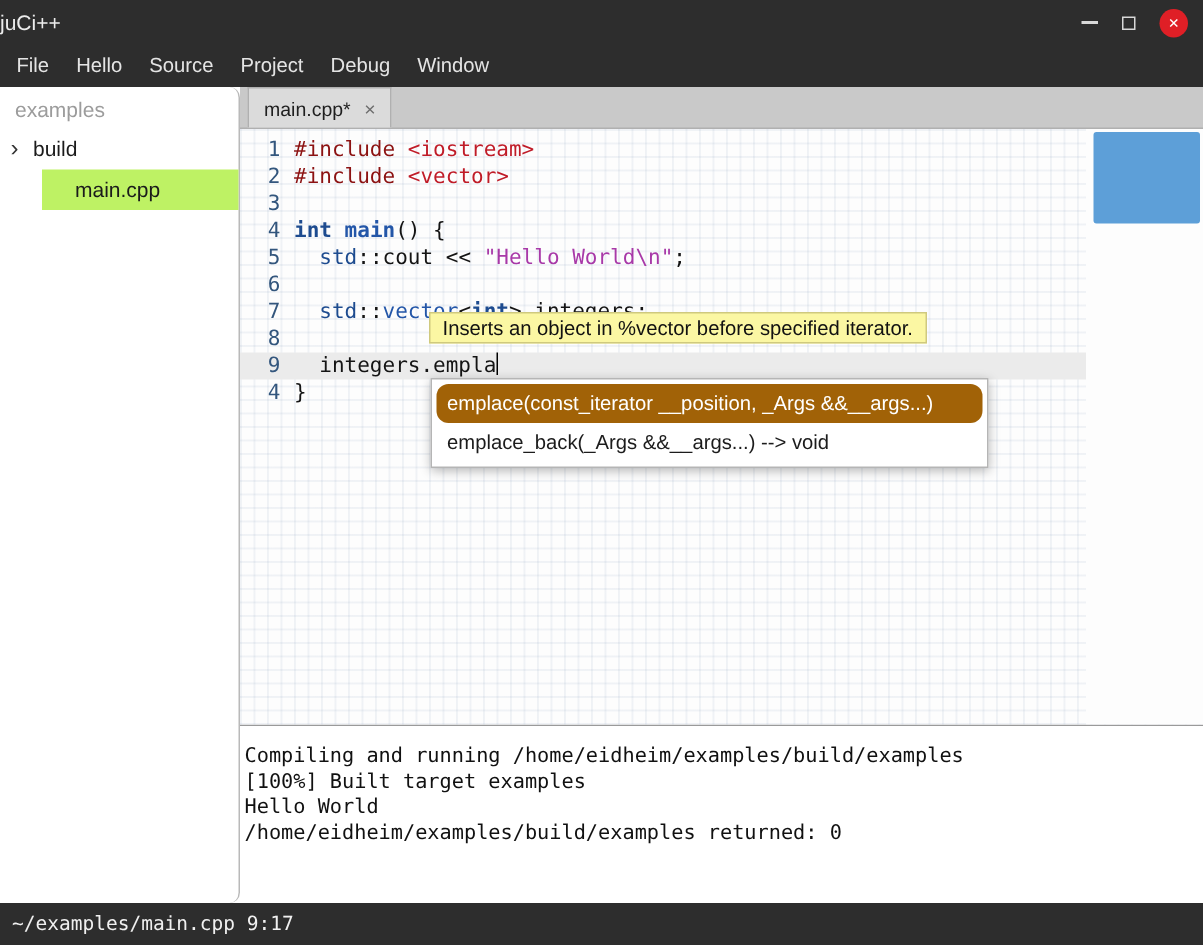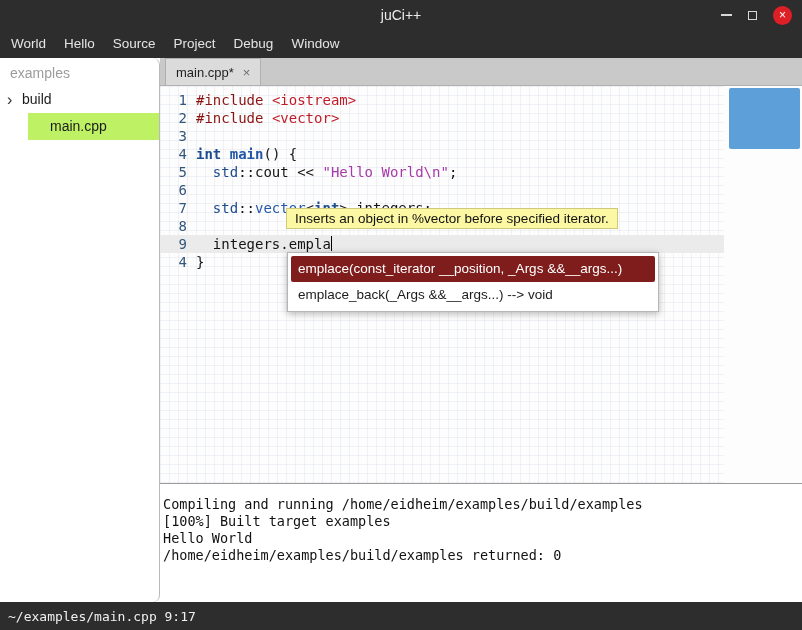--- a/index.html
+++ b/index.html
@@ -7,21 +7,21 @@
   body {
     width:802px; height:630px; overflow:hidden;
     font-family:"Liberation Sans", sans-serif;
     background:#ffffff;
   }
   .window { width:802px; height:630px; display:flex; flex-direction:column; }
 
   
   .titlebar {
     flex:0 0 30px; background:#2d2d2d; position:relative;
-    display:flex; align-items:center; justify-content:center;
+    display:flex; align-items:center; 
   }
   .title { color:#ececec; font-size:14px; }
   .win-controls { position:absolute; right:10px; top:0; height:30px; display:flex; align-items:center; gap:16px; }
   .btn-min-bar { width:11px; height:2px; background:#d8d8d8; }
   .btn-restore-box { width:9px; height:9px; border:1px solid #d8d8d8; }
   .btn-close {
     width:19px; height:19px; border-radius:50%; background:#df1f26;
     display:flex; align-items:center; justify-content:center;
     color:#fff; font-size:12px; line-height:1;
   }
@@ -79,21 +79,21 @@
     background:#fbf7a3; border:1px solid #cfc97e; color:#111;
     font-family:"Liberation Sans", sans-serif; font-size:13.5px;
     padding:2px 8px; white-space:nowrap;
   }
   .completion {
     position:absolute; left:127px; top:166px; width:372px; z-index:6;
     background:#fff; border:1px solid #b5b5b5; box-shadow:0 2px 7px rgba(0,0,0,0.28);
     font-family:"Liberation Sans", sans-serif; font-size:13.5px; padding:3px;
   }
   .comp-item { height:26px; line-height:26px; padding:0 7px; color:#1c1c1c; white-space:nowrap; overflow:hidden; }
-  .comp-item.selected { background:#7f1d1d; color:#fff; border-radius:2px; }
+  .comp-item.selected { background:#a16207; color:#fff; border-radius:8px; }
 
   .scroll-gutter { position:absolute; top:0; right:0; bottom:0; width:78px; background:#fdfdfd; z-index:2; }
   .scroll-thumb { position:absolute; top:2px; right:2px; width:71px; height:61px; background:#5d9fd8; border-radius:2px; }
 
   
   .terminal {
     flex:0 0 119px; background:#fff; border-top:1px solid #9a9a9a;
     font-family:"DejaVu Sans Mono", monospace; font-size:13.5px; color:#111;
     padding:12px 3px; overflow:hidden;
   }
@@ -116,21 +116,21 @@
     <div class="win-controls">
       <div class="btn-min-bar"></div>
       <div class="btn-restore-box"></div>
       <div class="btn-close">
           <span>×</span>
         </div>
     </div>
   </div>
 
   <div class="menubar">
-      <div class="menu-item">World</div>
+      <div class="menu-item">File</div>
       <div class="menu-item">Hello</div>
       <div class="menu-item">Source</div>
       <div class="menu-item">Project</div>
       <div class="menu-item">Debug</div>
       <div class="menu-item">Window</div>
     </div>
 
   <div class="main">
 
     <div class="sidebar">

